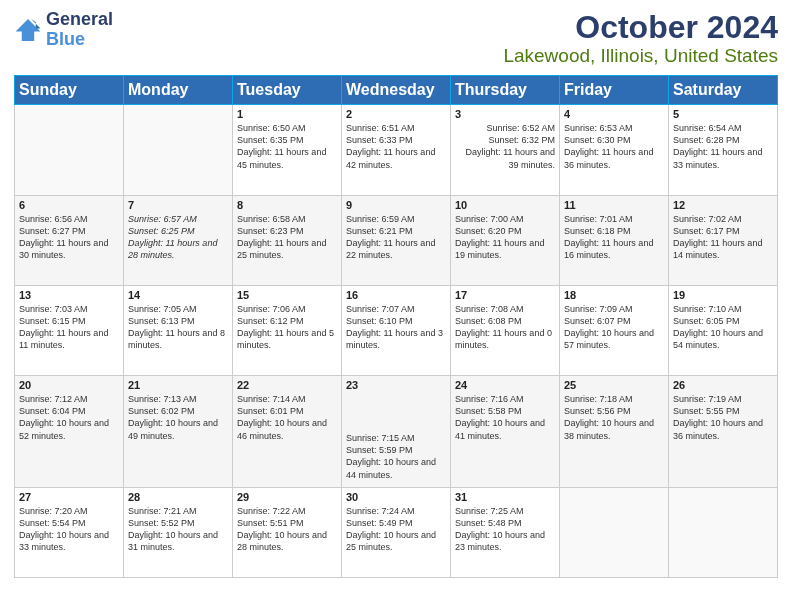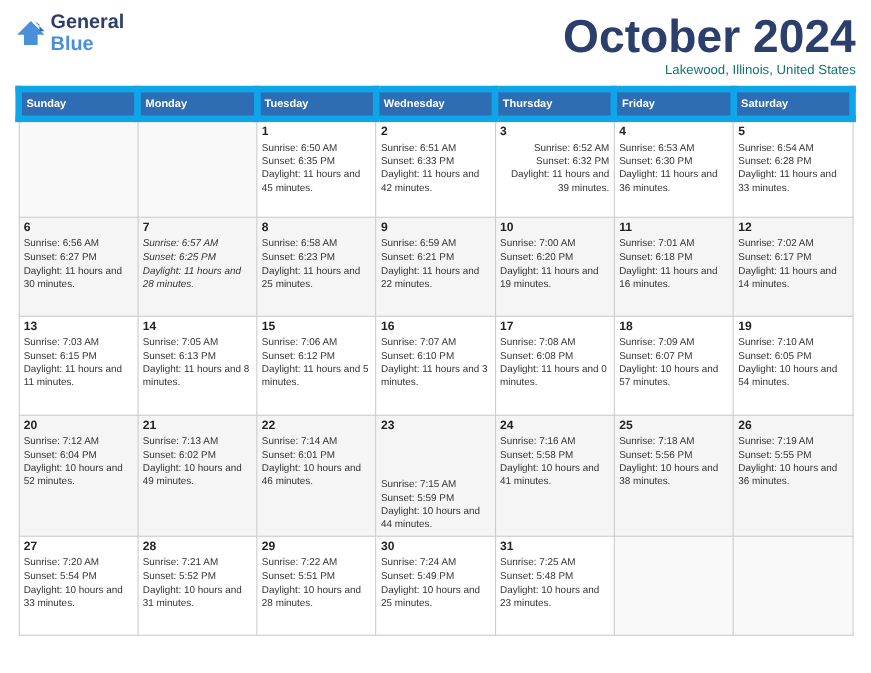--- a/index.html
+++ b/index.html
@@ -35,43 +35,43 @@
       line-height: 1.1;
     }
     .logo-icon {
       width: 28px;
       height: 28px;
     }
     .title-block {
       text-align: right;
     }
     .month-title {
-      font-size: 42px;
+      font-size: 32px;
       font-weight: bold;
       color: #2c3e6b;
       line-height: 1.1;
     }
     .subtitle {
-      font-size: 12px;
-      color: #0f766e;
+      font-size: 19px;
+      color: #4d7c0f;
     }
     table {
       width: 100%;
       border-collapse: collapse;
       flex: 1;
       table-layout: fixed;
     }
     thead th {
       background: #2e6db4;
       color: #fff;
-      font-size: 10px;
+      font-size: 16px;
       font-weight: bold;
       padding: 5px 4px;
       text-align: left;
-      border: 6px solid #0ea5e9;
+      border: 1px solid #0ea5e9;
     }
     tbody td {
       border: 1px solid #ccc;
       vertical-align: top;
       padding: 3px 4px;
       font-size: 9.5px;
       color: #333;
       height: 88px;
       background: #fff;
     }

